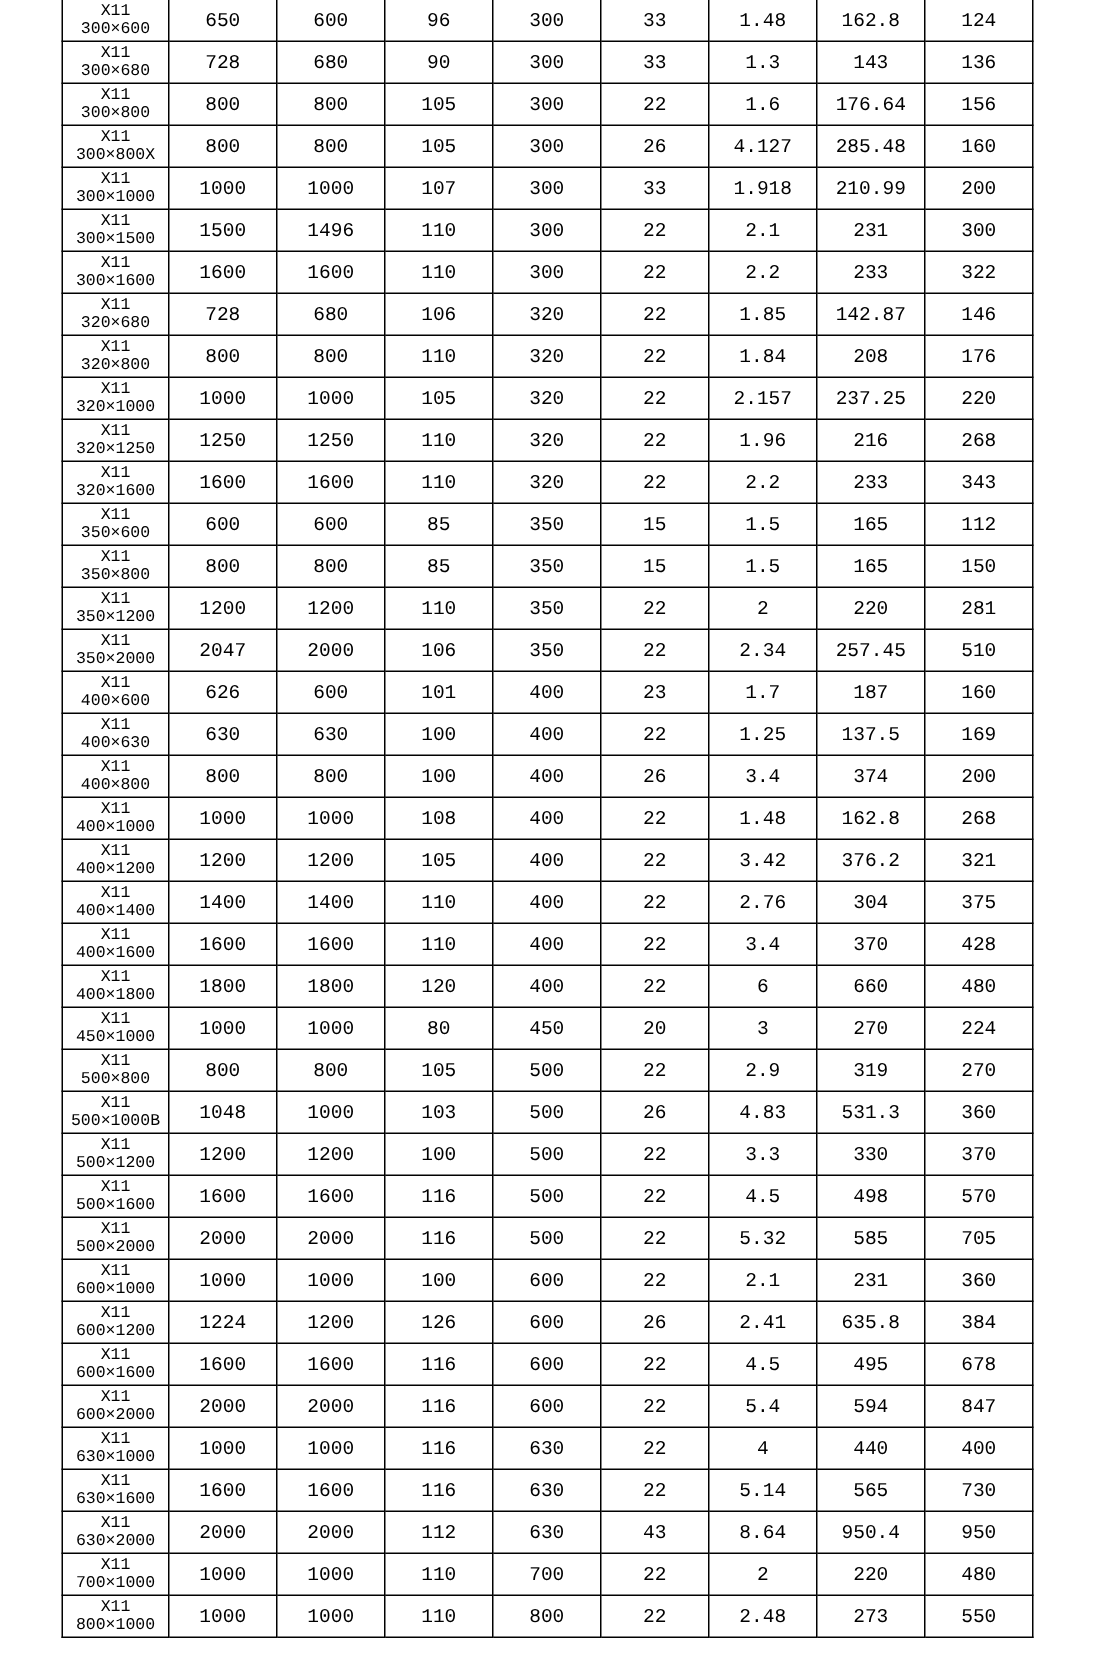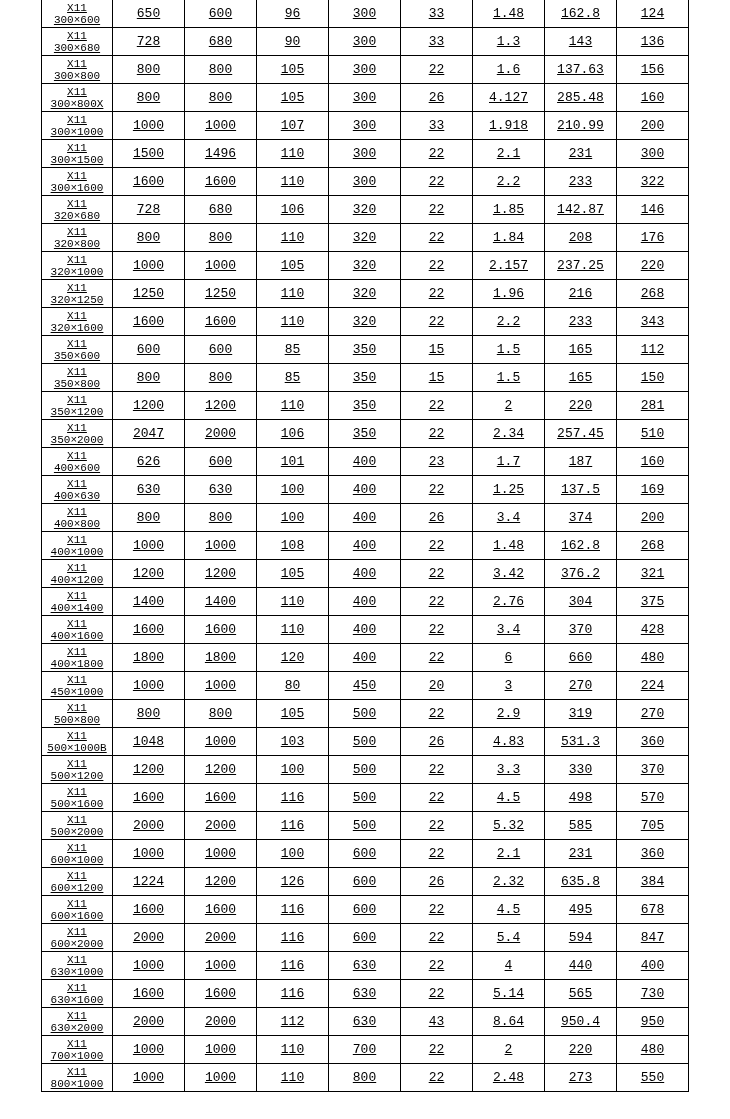--- a/index.html
+++ b/index.html
@@ -14,21 +14,20 @@
     overflow: hidden;
     font-family: "Liberation Mono", monospace;
     color: #000000;
   }
   table.spec {
     position: absolute;
     left: 41px;
     top: -1px;
     border-collapse: collapse;
     table-layout: fixed;
-    text-decoration: underline;
   }
   table.spec td {
     border: 1px solid #000000;
     height: 27px;
     padding: 0;
     text-align: center;
     vertical-align: middle;
     background: #ffffff;
     overflow: hidden;
     white-space: nowrap;
@@ -81,21 +80,21 @@
         <td class="num">136</td>
       </tr>
       <tr>
         <td class="model"><span>X11</span><br><span>300×800</span></td>
         <td class="num">800</td>
         <td class="num">800</td>
         <td class="num">105</td>
         <td class="num">300</td>
         <td class="num">22</td>
         <td class="num">1.6</td>
-        <td class="num">137.63</td>
+        <td class="num">176.64</td>
         <td class="num">156</td>
       </tr>
       <tr>
         <td class="model"><span>X11</span><br><span>300×800X</span></td>
         <td class="num">800</td>
         <td class="num">800</td>
         <td class="num">105</td>
         <td class="num">300</td>
         <td class="num">26</td>
         <td class="num">4.127</td>
@@ -399,21 +398,21 @@
         <td class="num">231</td>
         <td class="num">360</td>
       </tr>
       <tr>
         <td class="model"><span>X11</span><br><span>600×1200</span></td>
         <td class="num">1224</td>
         <td class="num">1200</td>
         <td class="num">126</td>
         <td class="num">600</td>
         <td class="num">26</td>
-        <td class="num">2.32</td>
+        <td class="num">2.41</td>
         <td class="num">635.8</td>
         <td class="num">384</td>
       </tr>
       <tr>
         <td class="model"><span>X11</span><br><span>600×1600</span></td>
         <td class="num">1600</td>
         <td class="num">1600</td>
         <td class="num">116</td>
         <td class="num">600</td>
         <td class="num">22</td>

